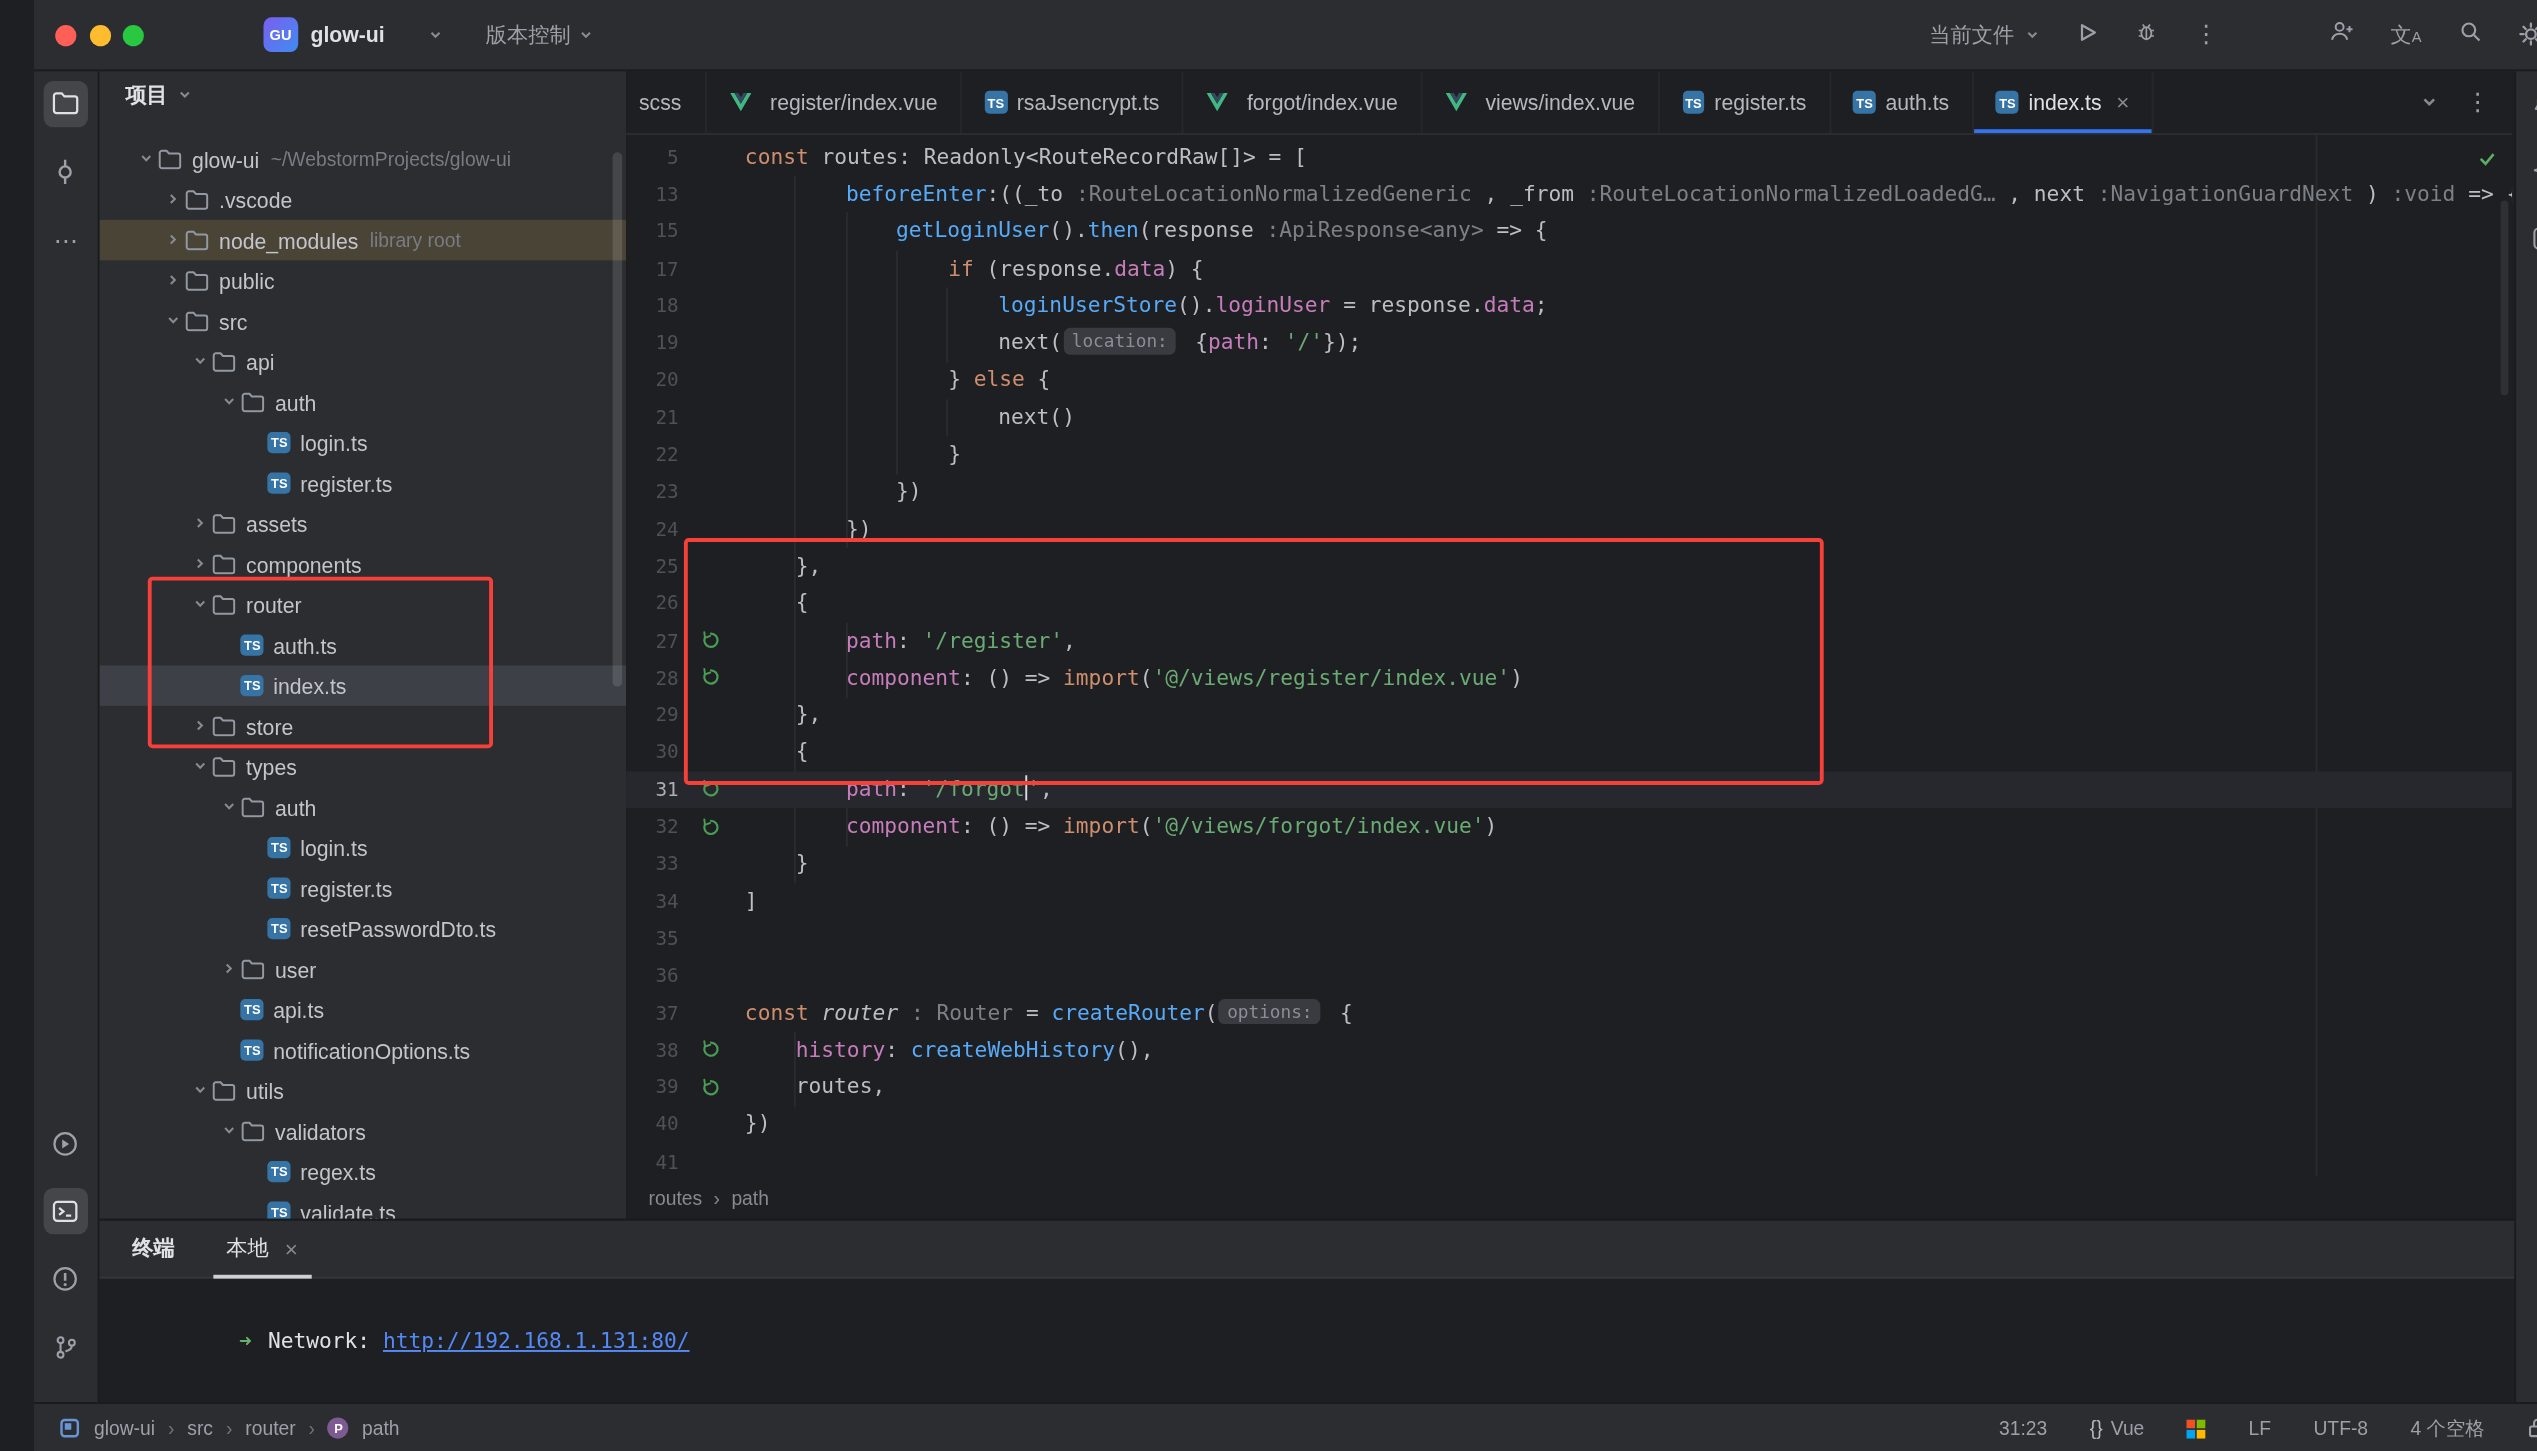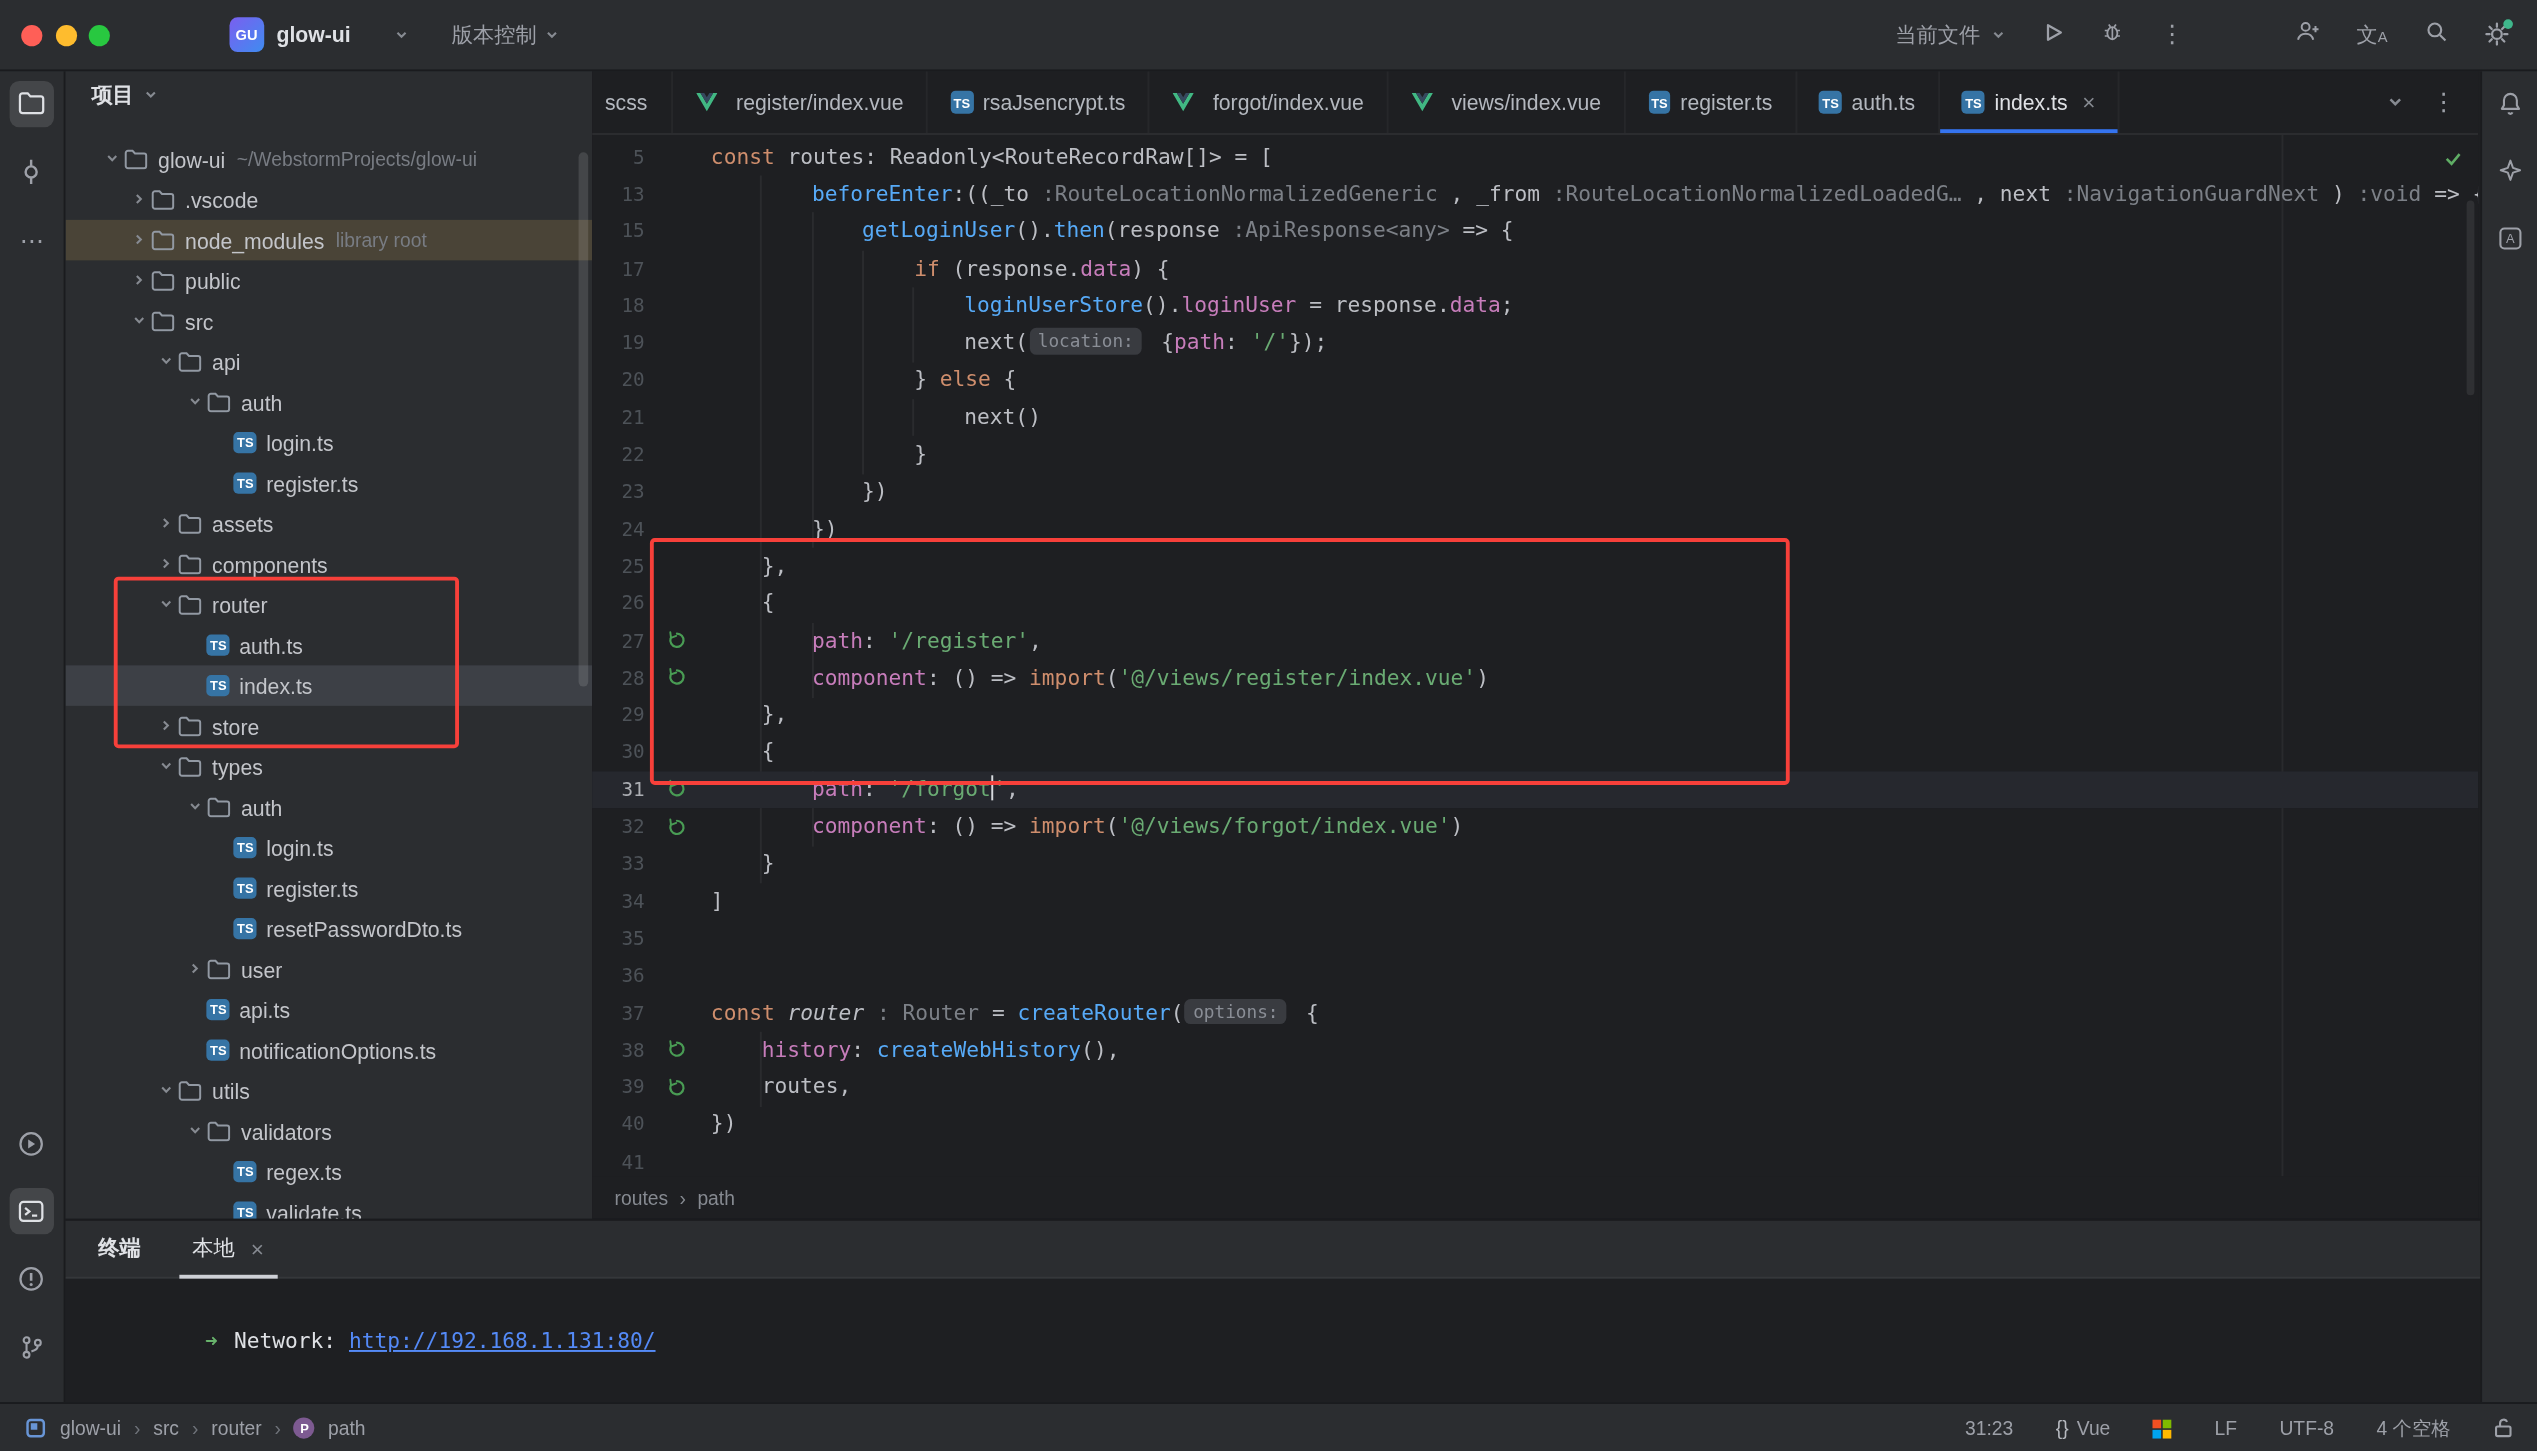--- a/index.html
+++ b/index.html
@@ -1,16 +1,16 @@
 <!DOCTYPE html>
 <html style="font-size:13.4px"><head>
 <meta charset="utf-8">
 <style>
   html,body{margin:0;padding:0;background:#000;}
-  #stage{width:2538px;height:1452px;overflow:hidden;position:relative;background:#1e1f22;}
+  #stage{width:2538px;height:1452px;overflow:hidden;position:relative;background:#1e1f22;padding-left:34px;}
   #app{width:1316px;height:753px;position:relative;background:#1e1f22;
        font-family:"Liberation Sans",sans-serif;color:#bcbec4;
        transform:scale(1.928571);transform-origin:0 0;overflow:hidden;cursor:default;}
   *{box-sizing:border-box;-webkit-user-select:none;user-select:none;}
 
   
   .titlebar{position:absolute;left:0;top:0;width:1316px;height:37px;background:#2b2d30;
             border-bottom:0.8px solid #1a1b1e;display:flex;align-items:center;}
   .lights{display:flex;gap:6.7px;padding:0 11.7px 0 11px;}
   .light{width:11px;height:11px;border-radius:50%;}

